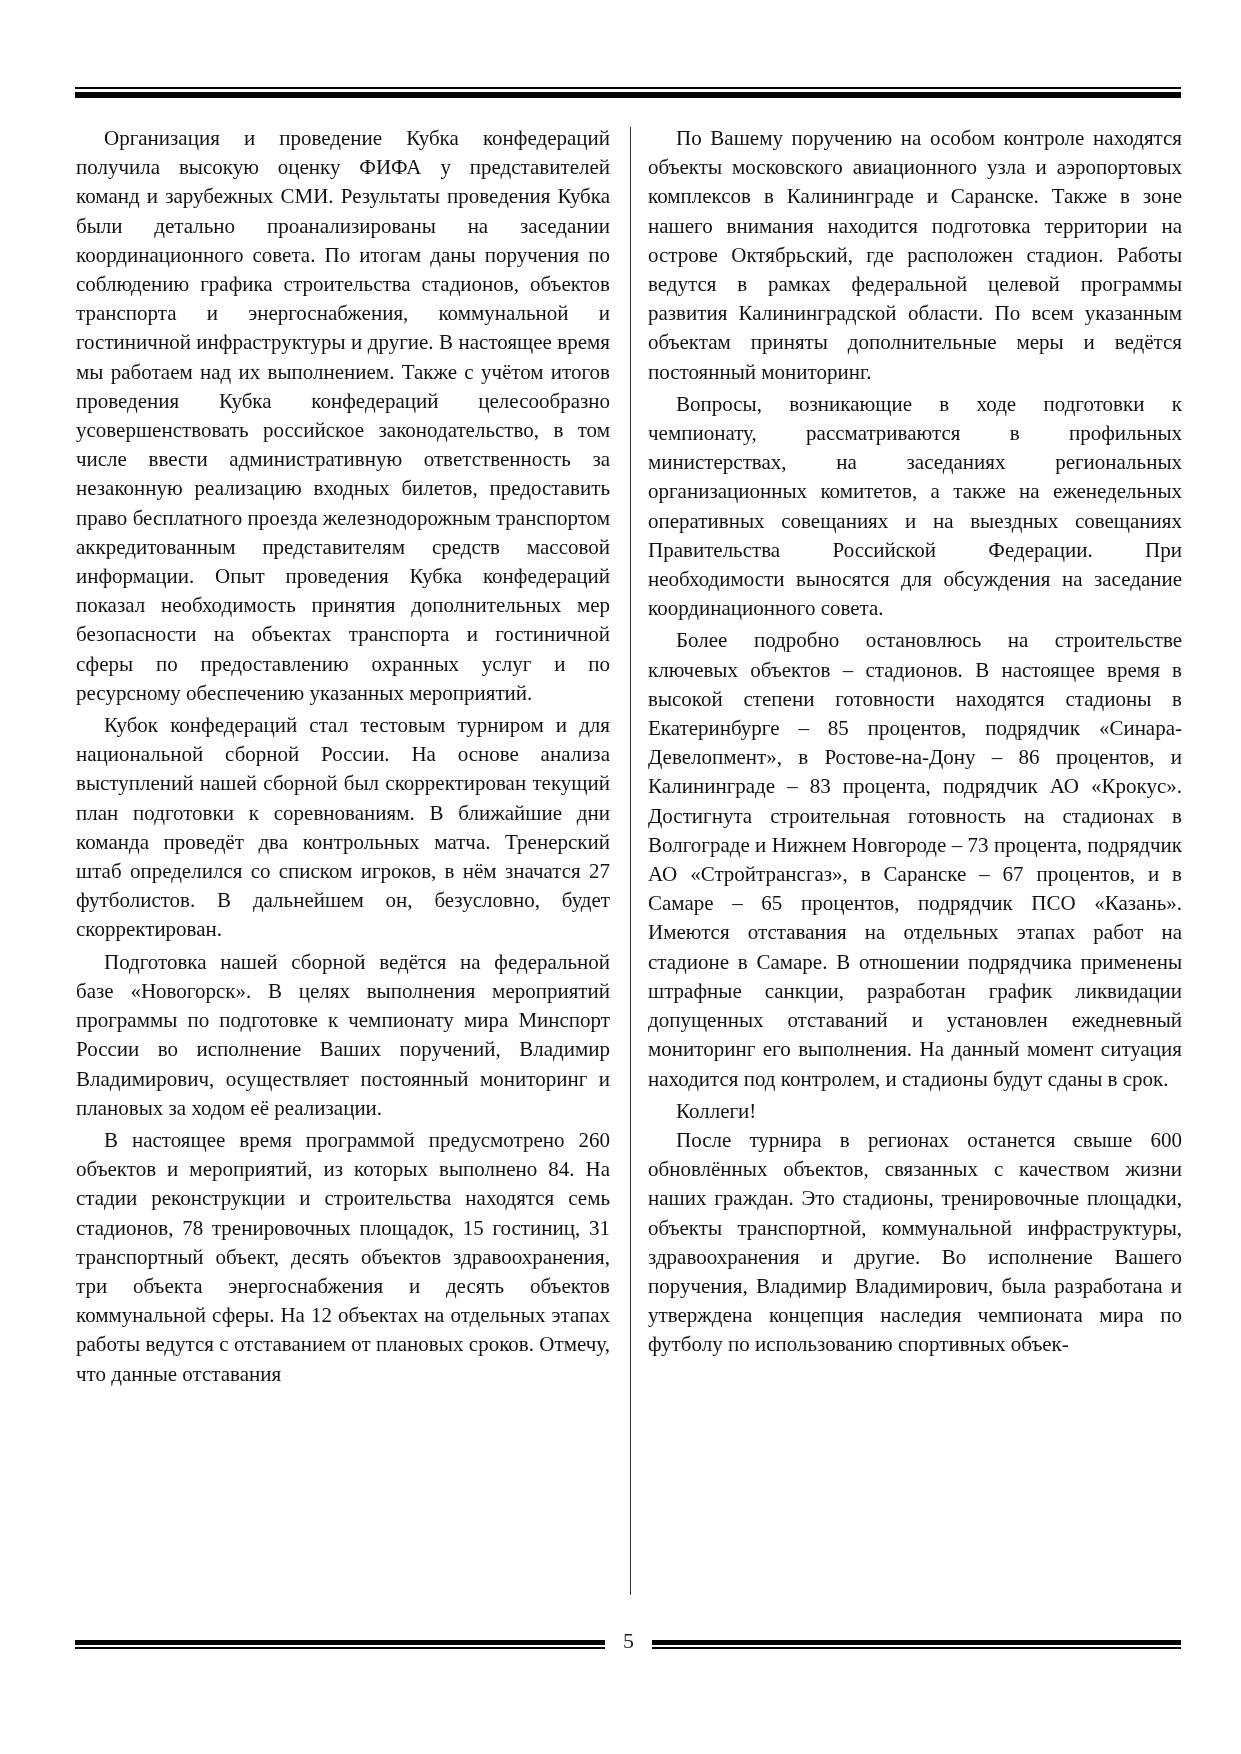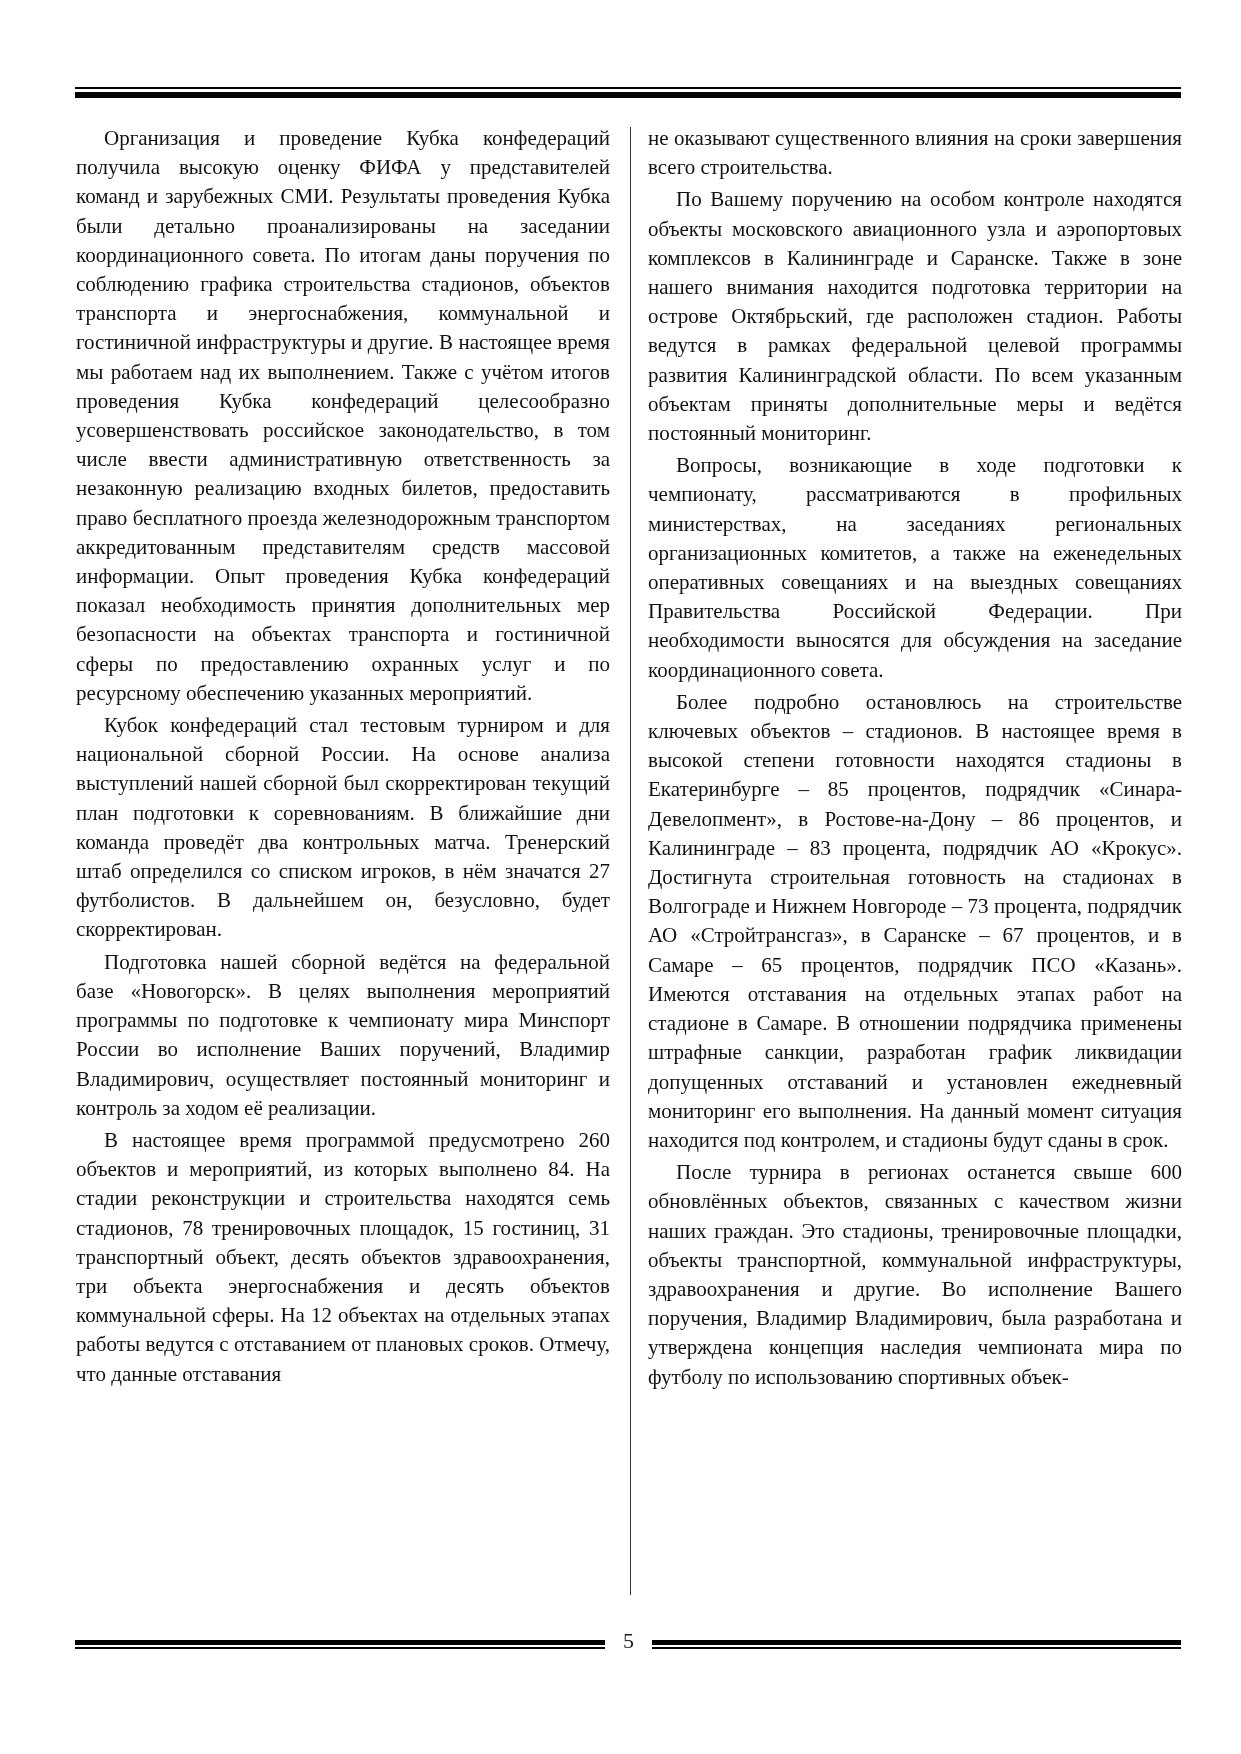--- a/index.html
+++ b/index.html
@@ -35,31 +35,31 @@
 </head>
 <body>
 
 <div class="page">
   <div class="hdr-thin"></div>
   <div class="hdr-thick"></div>
 
   <div class="col col-left">
     <p>Организация и проведение Кубка конфедераций получила высокую оценку ФИФА у представителей команд и зарубежных СМИ. Результаты проведения Кубка были детально проанализированы на заседании координационного совета. По итогам даны поручения по соблюдению графика строительства стадионов, объектов транспорта и энергоснабжения, коммунальной и гостиничной инфраструктуры и другие. В настоящее время мы работаем над их выполнением. Также с учётом итогов проведения Кубка конфедераций целесообразно усовершенствовать российское законодательство, в том числе ввести административную ответственность за незаконную реализацию входных билетов, предоставить право бесплатного проезда железнодорожным транспортом аккредитованным представителям средств массовой информации. Опыт проведения Кубка конфедераций показал необходимость принятия дополнительных мер безопасности на объектах транспорта и гостиничной сферы по предоставлению охранных услуг и по ресурсному обеспечению указанных мероприятий.</p>
     <p>Кубок конфедераций стал тестовым турниром и для национальной сборной России. На основе анализа выступлений нашей сборной был скорректирован текущий план подготовки к соревнованиям. В ближайшие дни команда проведёт два контрольных матча. Тренерский штаб определился со списком игроков, в нём значатся 27 футболистов. В дальнейшем он, безусловно, будет скорректирован.</p>
-    <p>Подготовка нашей сборной ведётся на федеральной базе «Новогорск». В целях выполнения мероприятий программы по подготовке к чемпионату мира Минспорт России во исполнение Ваших поручений, Владимир Владимирович, осуществляет постоянный мониторинг и контроль за ходом её реализации.</p>
+    <p>Подготовка нашей сборной ведётся на федеральной базе «Новогорск». В целях выполнения мероприятий программы по подготовке к чемпионату мира Минспорт России во исполнение Ваших поручений, Владимир Владимирович, осуществляет постоянный мониторинг и плановых за ходом её реализации.</p>
     <p>В настоящее время программой предусмотрено 260 объектов и мероприятий, из которых выполнено 84. На стадии реконструкции и строительства находятся семь стадионов, 78 тренировочных площадок, 15 гостиниц, 31 транспортный объект, десять объектов здравоохранения, три объекта энергоснабжения и десять объектов коммунальной сферы. На 12 объектах на отдельных этапах работы ведутся с отставанием от плановых сроков. Отмечу, что данные отставания</p>
   </div>
 
   <div class="divider"></div>
 
   <div class="col col-right">
-    <p class="cont">не оказывают существенного влияния на сроки завершения всего строительства.</p>
     <p>По Вашему поручению на особом контроле находятся объекты московского авиационного узла и аэропортовых комплексов в Калининграде и Саранске. Также в зоне нашего внимания находится подготовка территории на острове Октябрьский, где расположен стадион. Работы ведутся в рамках федеральной целевой программы развития Калининградской области. По всем указанным объектам приняты дополнительные меры и ведётся постоянный мониторинг.</p>
     <p>Вопросы, возникающие в ходе подготовки к чемпионату, рассматриваются в профильных министерствах, на заседаниях региональных организационных комитетов, а также на еженедельных оперативных совещаниях и на выездных совещаниях Правительства Российской Федерации. При необходимости выносятся для обсуждения на заседание координационного совета.</p>
     <p>Более подробно остановлюсь на строительстве ключевых объектов – стадионов. В настоящее время в высокой степени готовности находятся стадионы в Екатеринбурге – 85 процентов, подрядчик «Синара-Девелопмент», в Ростове-на-Дону – 86 процентов, и Калининграде – 83 процента, подрядчик АО «Крокус». Достигнута строительная готовность на стадионах в Волгограде и Нижнем Новгороде – 73 процента, подрядчик АО «Стройтрансгаз», в Саранске – 67 процентов, и в Самаре – 65 процентов, подрядчик ПСО «Казань». Имеются отставания на отдельных этапах работ на стадионе в Самаре. В отношении подрядчика применены штрафные санкции, разработан график ликвидации допущенных отставаний и установлен ежедневный мониторинг его выполнения. На данный момент ситуация находится под контролем, и стадионы будут сданы в срок.</p>
+    <p class="address">Коллеги!</p>
     <p>После турнира в регионах останется свыше 600 обновлённых объектов, связанных с качеством жизни наших граждан. Это стадионы, тренировочные площадки, объекты транспортной, коммунальной инфраструктуры, здравоохранения и другие. Во исполнение Вашего поручения, Владимир Владимирович, была разработана и утверждена концепция наследия чемпионата мира по футболу по использованию спортивных объек-</p>
   </div>
 
   <div class="ftr-thick-l"></div>
   <div class="ftr-thin-l"></div>
   <div class="page-num">5</div>
   <div class="ftr-thick-r"></div>
   <div class="ftr-thin-r"></div>
 </div>
 

